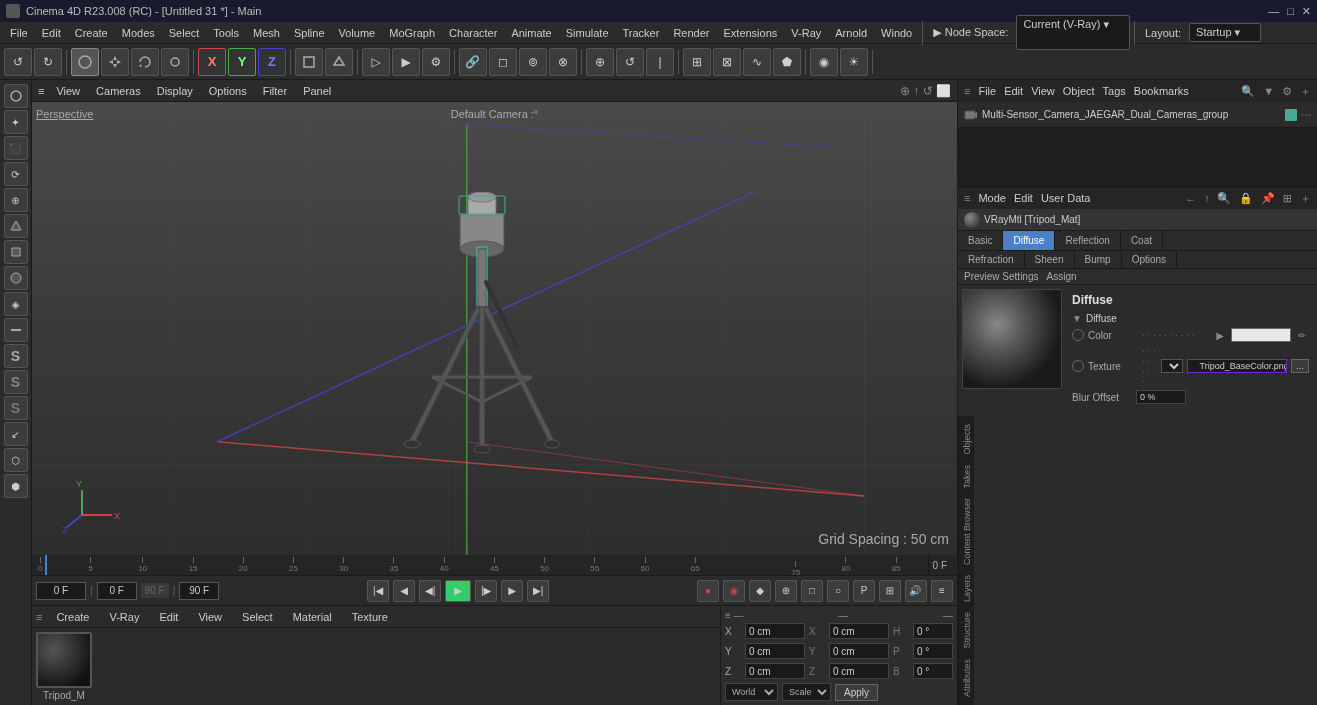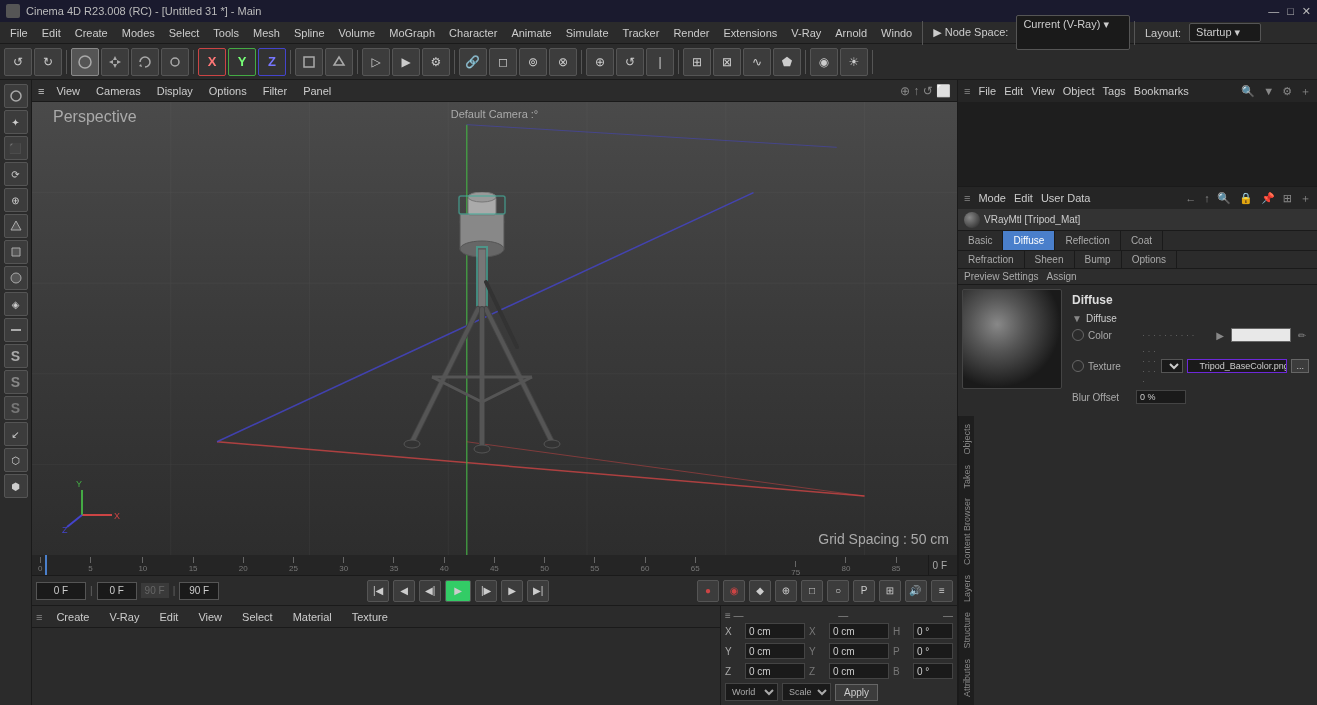--- a/index.html
+++ b/index.html
@@ -128,23 +128,24 @@
     }
     #viewport-canvas {
       flex: 1;
       background: linear-gradient(180deg, #4a4a4a 0%, #3a3a3a 50%, #2d2d2d 100%);
       position: relative;
       overflow: hidden;
     }
     #viewport-label-perspective {
       position: absolute;
       top: 6px;
-      left: 21px;
+      left: 4px;
       color: #aaa;
-      font-size: 16px;
+      font-size: 11px;
+      text-decoration: underline;
     }
     #viewport-label-camera {
       position: absolute;
       top: 6px;
       left: 50%;
       transform: translateX(-50%);
       color: #aaa;
       font-size: 11px;
     }
     #grid-spacing-label {
@@ -937,20 +938,29 @@
       <div id="material-toolbar">
         <div id="mat-menu-bar">
           <span style="color:#888;cursor:pointer;">≡</span>
           <span class="menu-item">Create</span>
           <span class="menu-item">V-Ray</span>
           <span class="menu-item">Edit</span>
           <span class="menu-item">View</span>
           <span class="menu-item">Select</span>
           <span class="menu-item">Material</span>
           <span class="menu-item">Texture</span>
+        </div>
+        <div id="mat-content">
+          <div style="display:flex;flex-direction:column;align-items:center;">
+            <div class="mat-swatch">
+
+              <div style="width:100%;height:100%;background:radial-gradient(circle at 30% 30%, #555 0%, #333 40%, #111 80%);"></div>
+            </div>
+            <div class="mat-label">Tripod_M</div>
+          </div>
         </div>
       </div>
 
       <div id="coords-panel">
         <div style="display:flex;gap:4px;margin-bottom:2px;">
           <span style="color:#888;font-size:10px;">≡ —</span>
           <span style="color:#888;font-size:10px;flex:1;text-align:center;">—</span>
           <span style="color:#888;font-size:10px;">—</span>
         </div>
         <div class="coord-row">
@@ -1003,20 +1013,29 @@
         <span class="right-menu-item">Object</span>
         <span class="right-menu-item">Tags</span>
         <span class="right-menu-item">Bookmarks</span>
         <div style="flex:1;"></div>
 
         <span style="color:#888;font-size:11px;cursor:pointer;">🔍</span>
         <span style="color:#888;font-size:11px;cursor:pointer;">▼</span>
         <span style="color:#888;font-size:11px;cursor:pointer;">⚙</span>
         <span style="color:#888;font-size:11px;cursor:pointer;">＋</span>
       </div>
+      <div id="right-object-row">
+        <svg width="14" height="14" viewBox="0 0 14 14">
+          <rect x="1" y="3" width="10" height="8" rx="1" fill="#777" stroke="#555"></rect>
+          <polygon points="11,5 13,4 13,10 11,9" fill="#777"></polygon>
+        </svg>
+        <span style="font-size:10px;color:#ccc;flex:1;white-space:nowrap;overflow:hidden;text-overflow:ellipsis;">Multi-Sensor_Camera_JAEGAR_Dual_Cameras_group</span>
+        <div class="green-dot"></div>
+        <span style="color:#888;font-size:10px;">⋯</span>
+      </div>
       <div id="objects-tree">
         
       </div>
     </div>
 
     <div id="right-bottom">
       <div id="attrs-toolbar">
         <span style="color:#888;cursor:pointer;">≡</span>
         <span class="right-menu-item">Mode</span>
         <span class="right-menu-item">Edit</span>

